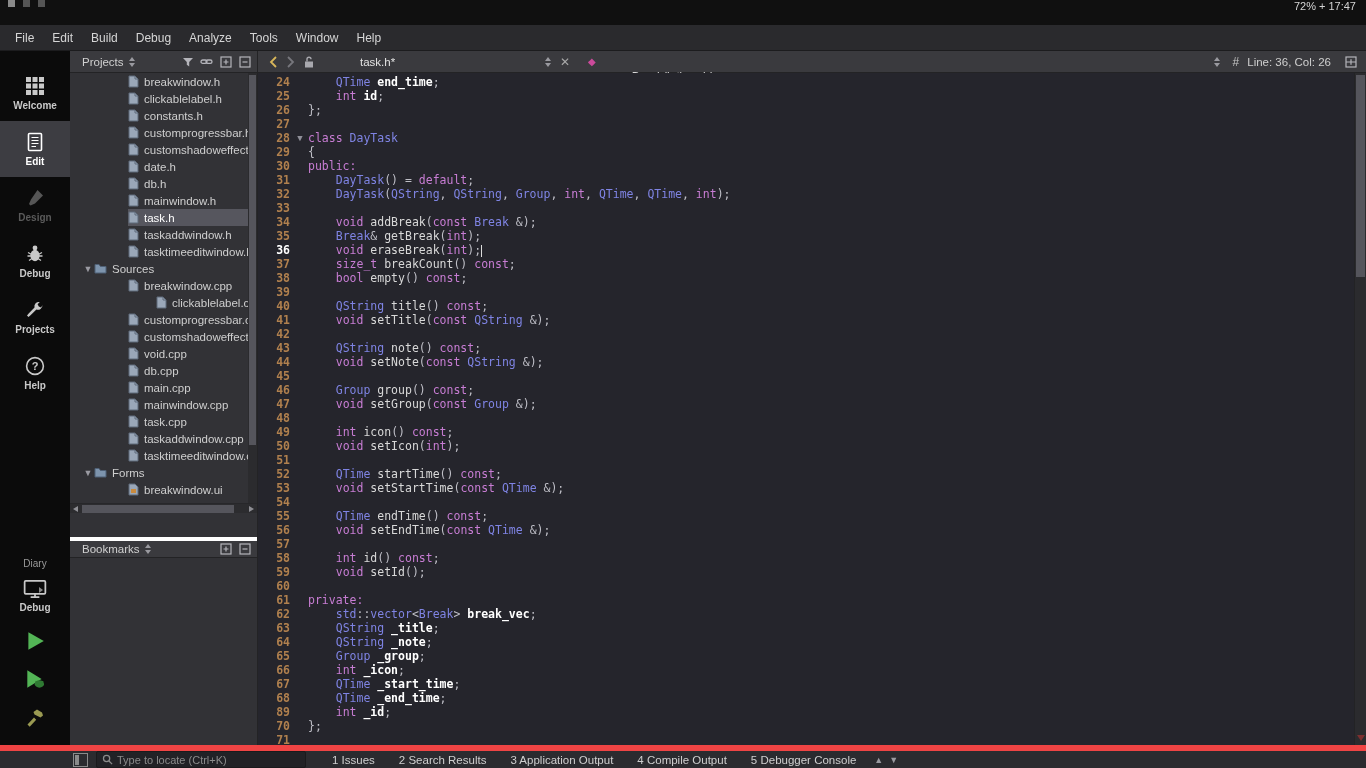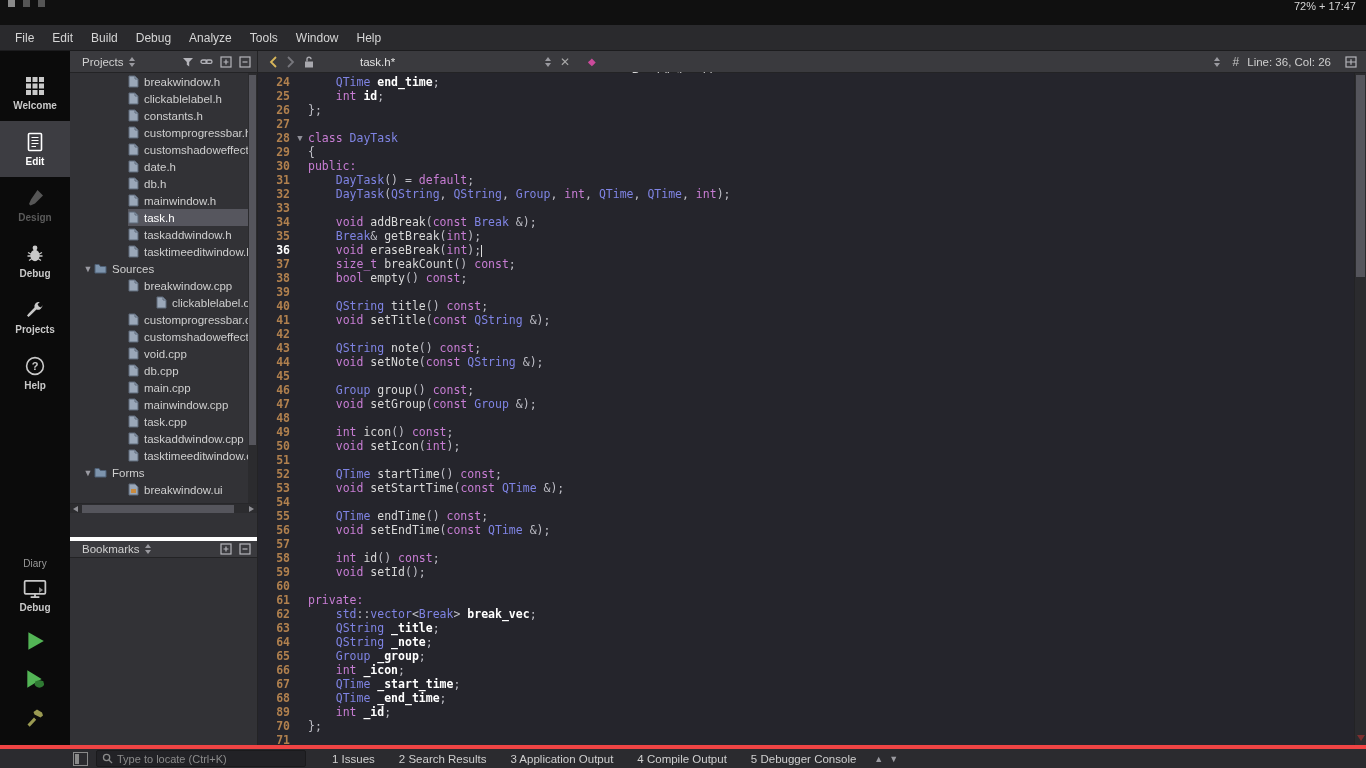--- a/index.html
+++ b/index.html
@@ -89,21 +89,21 @@
   .tok-k { color:#c87dd4; }
   .tok-t { color:#7f84e4; }
   .tok-f { color:#d8d8d8; }
   .tok-v { color:#ffffff; font-weight:bold; }
   .tok-p { color:#bfbfc7; }
   .caret { display:inline-block; width:1px; height:12px; background:#dcdcdc; vertical-align:middle; }
   .ed-vscroll { position:absolute; right:0; top:0; width:12px; height:100%; background:#2b2b2e; border-left:1px solid #232325; }
   .ed-vthumb { position:absolute; left:1px; right:1px; top:2px; height:202px; background:#55555c; }
   .ed-downmark { position:absolute; bottom:4px; left:2px; width:0; height:0; border-left:4px solid transparent; border-right:4px solid transparent; border-top:6px solid #7c2f2f; }
   
-  .bottombar { height:23px; background:#2b2b2f; border-top:4px solid #ef4444; display:flex; align-items:center; flex:0 0 auto; }
+  .bottombar { height:23px; background:#2b2b2f; border-top:6px solid #ef4444; display:flex; align-items:center; flex:0 0 auto; }
   .sb-toggle { width:15px; height:14px; border:1px solid #8a8a8a; margin-left:73px; position:relative; flex:0 0 auto; }
   .sb-toggle::after { content:""; position:absolute; left:1px; top:1px; bottom:1px; width:4px; background:#8a8a8a; }
   .locator { width:210px; height:17px; background:#222226; border:1px solid #1a1a1c; border-radius:2px; margin-left:8px;
              display:flex; align-items:center; padding:0 5px; flex:0 0 auto; }
   .locator input { background:transparent; border:none; outline:none; color:#bdbdbd; font-size:11px; width:100%;
                    font-family:"Liberation Sans", sans-serif; }
   .locator input::placeholder { color:#8b8b8b; }
   .panes { display:flex; align-items:center; margin-left:14px; }
   .pane-btn { font-size:11.5px; color:#cfcfcf; padding:0 12px; white-space:nowrap; }
   .out-arrows { display:flex; gap:6px; margin-left:6px; }

